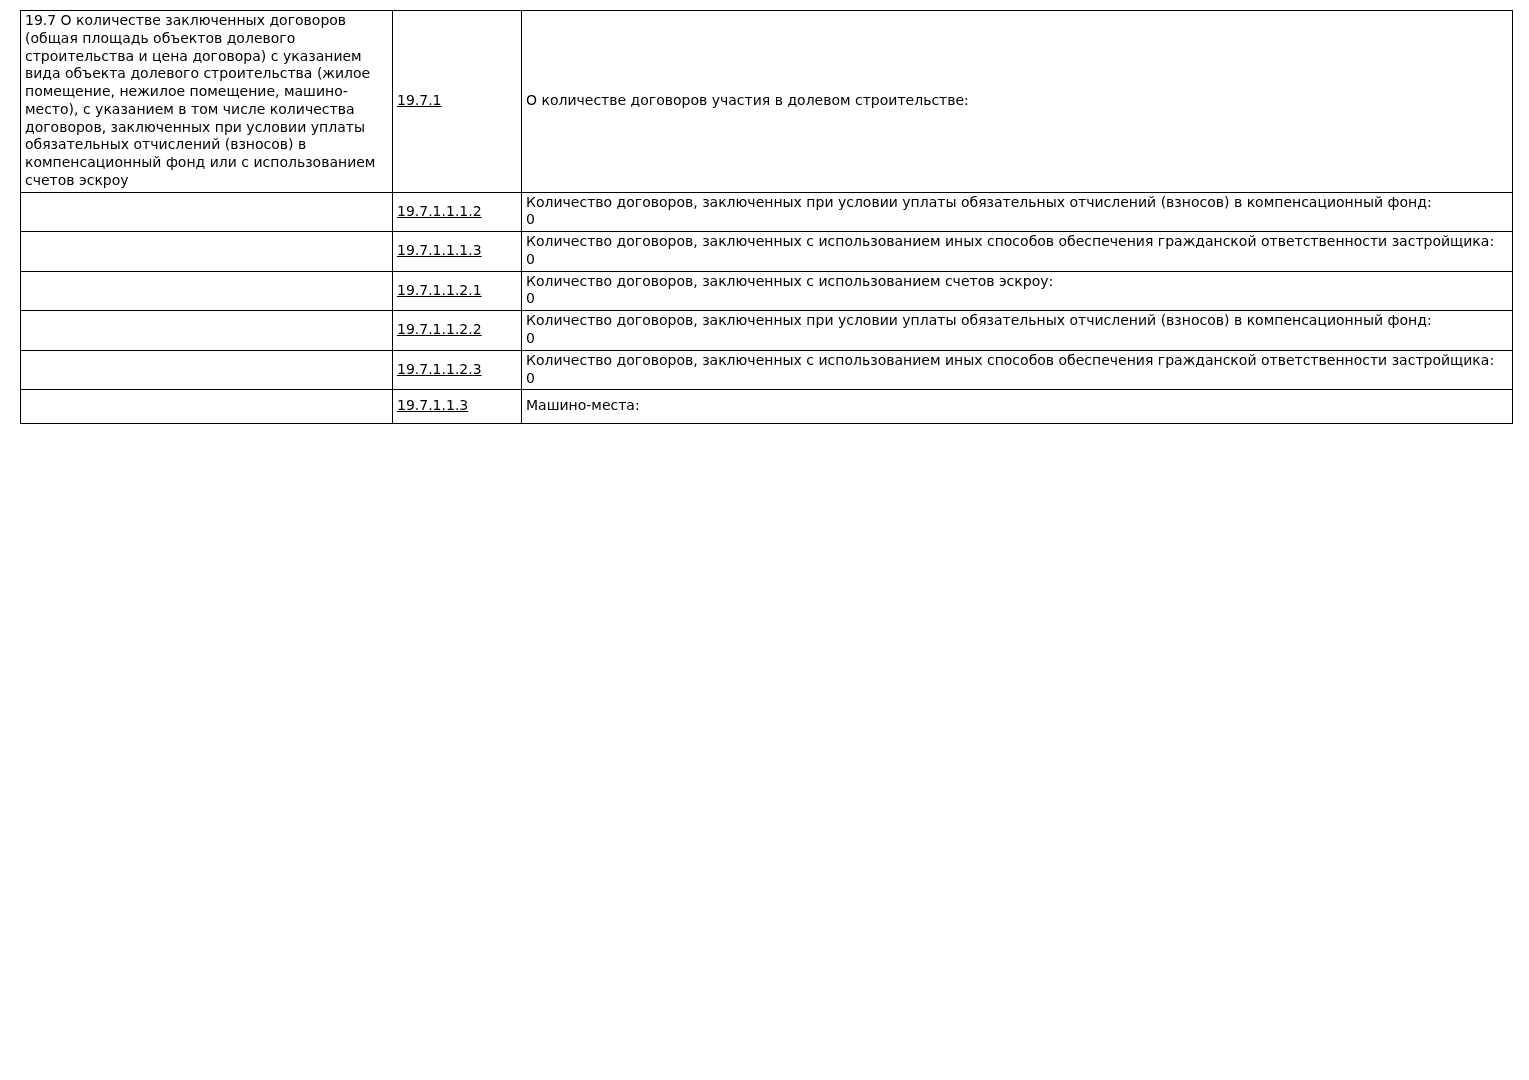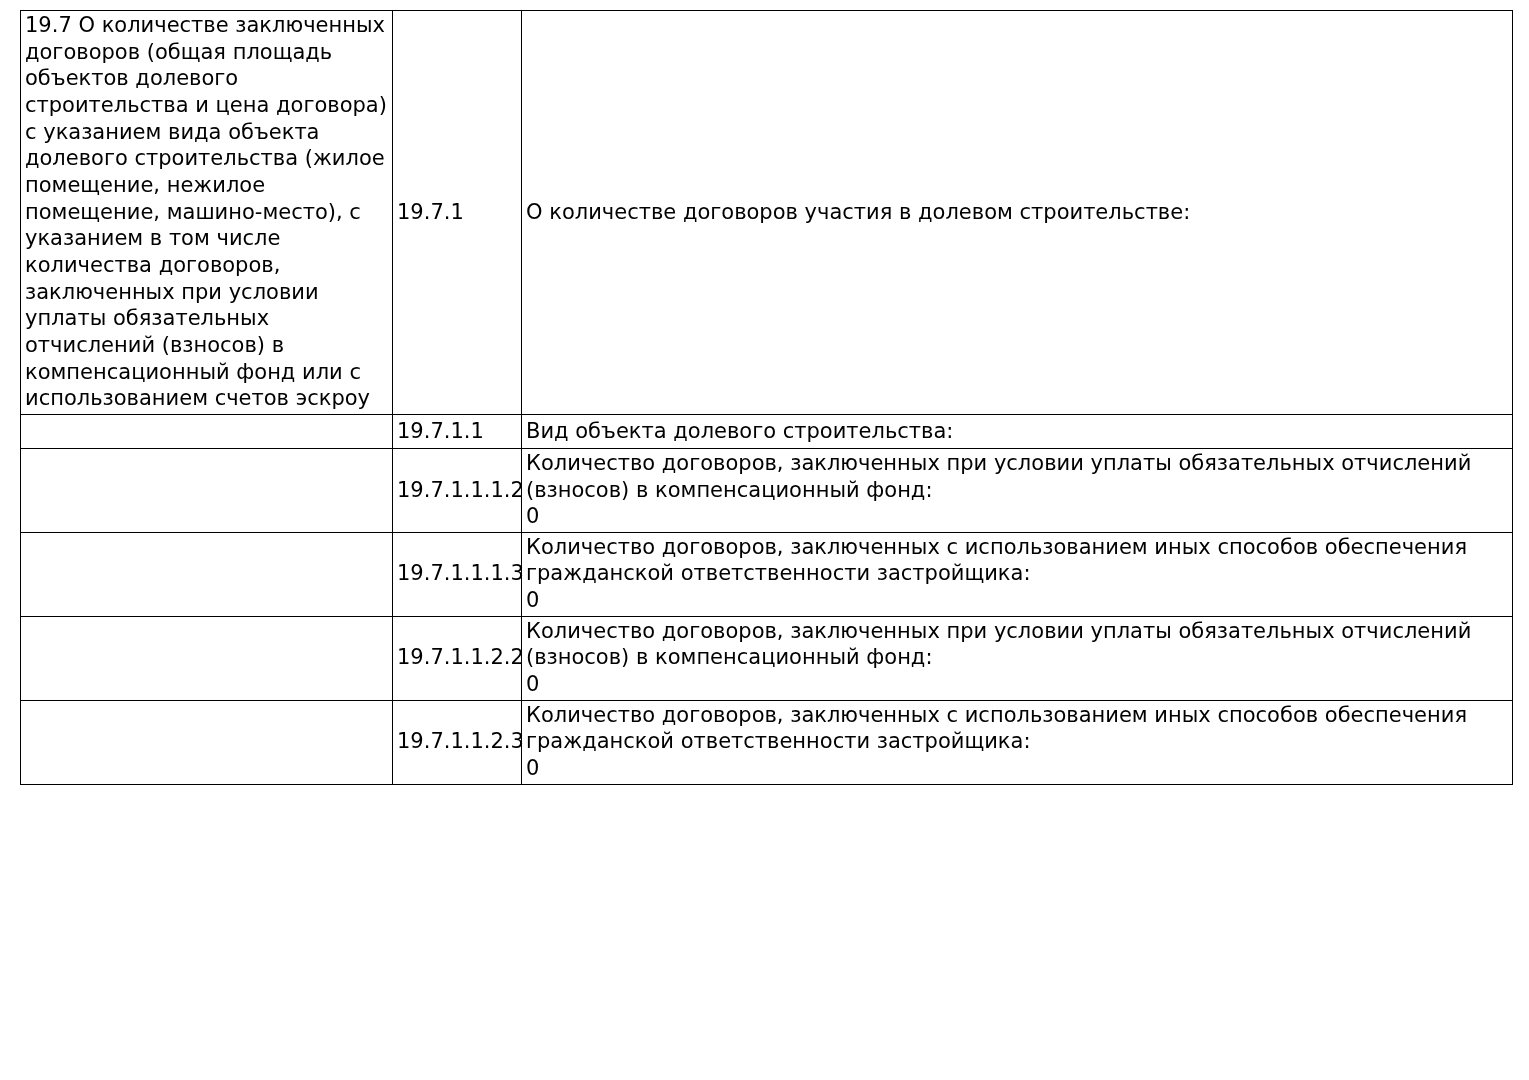--- a/index.html
+++ b/index.html
@@ -24,34 +24,35 @@
     border-collapse: collapse;
     width: 1492px;
     table-layout: fixed;
   }
   table.doc-table col.c1 { width: 372px; }
   table.doc-table col.c2 { width: 129px; }
   table.doc-table col.c3 { width: 991px; }
   table.doc-table td {
     border: 1px solid #000000;
     vertical-align: middle;
-    font-size: 21px;
+    font-size: 14px;
     line-height: 1.27;
     padding: 1px 2px 2px 4px;
     word-wrap: break-word;
     overflow-wrap: break-word;
   }
   td.desc {
     vertical-align: top;
     padding-top: 3px;
   }
   td.code {
     white-space: nowrap;
     padding-left: 3px;
     padding-right: 1px;
+    text-decoration: underline;
   }
   td.value {
     vertical-align: middle;
     padding-left: 5px;
     margin-top: 48px;
   }
   .val-line {
     display: block;
   }
   .empty-cell {
@@ -70,54 +71,62 @@
       <col class="c3">
     </colgroup>
     <tbody>
         <tr class="row-tall">
           <td class="desc">19.7 О количестве заключенных договоров (общая площадь объектов долевого строительства и цена договора) с указанием вида объекта долевого строительства (жилое помещение, нежилое помещение, машино-место), с указанием в том числе количества договоров, заключенных при условии уплаты обязательных отчислений (взносов) в компенсационный фонд или с использованием счетов эскроу</td>
           <td class="code">19.7.1</td>
           <td class="value">
             <span class="val-line">О количестве договоров участия в долевом строительстве:</span>
           </td>
         </tr>
-        <tr class="row-tall">
-          <td class="empty-cell">&nbsp;</td>
-          <td class="code">19.7.1.1</td>
-          <td class="value">
-            <span class="val-line">Вид объекта долевого строительства:</span>
-          </td>
-        </tr>
         <tr>
           <td class="empty-cell">&nbsp;</td>
           <td class="code">19.7.1.1.1.2</td>
           <td class="value">
             <span class="val-line">Количество договоров, заключенных при условии уплаты обязательных отчислений (взносов) в компенсационный фонд:</span>
             <span class="val-line">0</span>
           </td>
         </tr>
         <tr>
           <td class="empty-cell">&nbsp;</td>
           <td class="code">19.7.1.1.1.3</td>
           <td class="value">
             <span class="val-line">Количество договоров, заключенных с использованием иных способов обеспечения гражданской ответственности застройщика:</span>
+            <span class="val-line">0</span>
+          </td>
+        </tr>
+        <tr>
+          <td class="empty-cell">&nbsp;</td>
+          <td class="code">19.7.1.1.2.1</td>
+          <td class="value">
+            <span class="val-line">Количество договоров, заключенных с использованием счетов эскроу:</span>
             <span class="val-line">0</span>
           </td>
         </tr>
         <tr>
           <td class="empty-cell">&nbsp;</td>
           <td class="code">19.7.1.1.2.2</td>
           <td class="value">
             <span class="val-line">Количество договоров, заключенных при условии уплаты обязательных отчислений (взносов) в компенсационный фонд:</span>
             <span class="val-line">0</span>
           </td>
         </tr>
         <tr>
           <td class="empty-cell">&nbsp;</td>
           <td class="code">19.7.1.1.2.3</td>
           <td class="value">
             <span class="val-line">Количество договоров, заключенных с использованием иных способов обеспечения гражданской ответственности застройщика:</span>
             <span class="val-line">0</span>
           </td>
         </tr>
+        <tr class="row-tall">
+          <td class="empty-cell">&nbsp;</td>
+          <td class="code">19.7.1.1.3</td>
+          <td class="value">
+            <span class="val-line">Машино-места:</span>
+          </td>
+        </tr>
       </tbody>
   </table>
 </div>
 
 </body></html>

